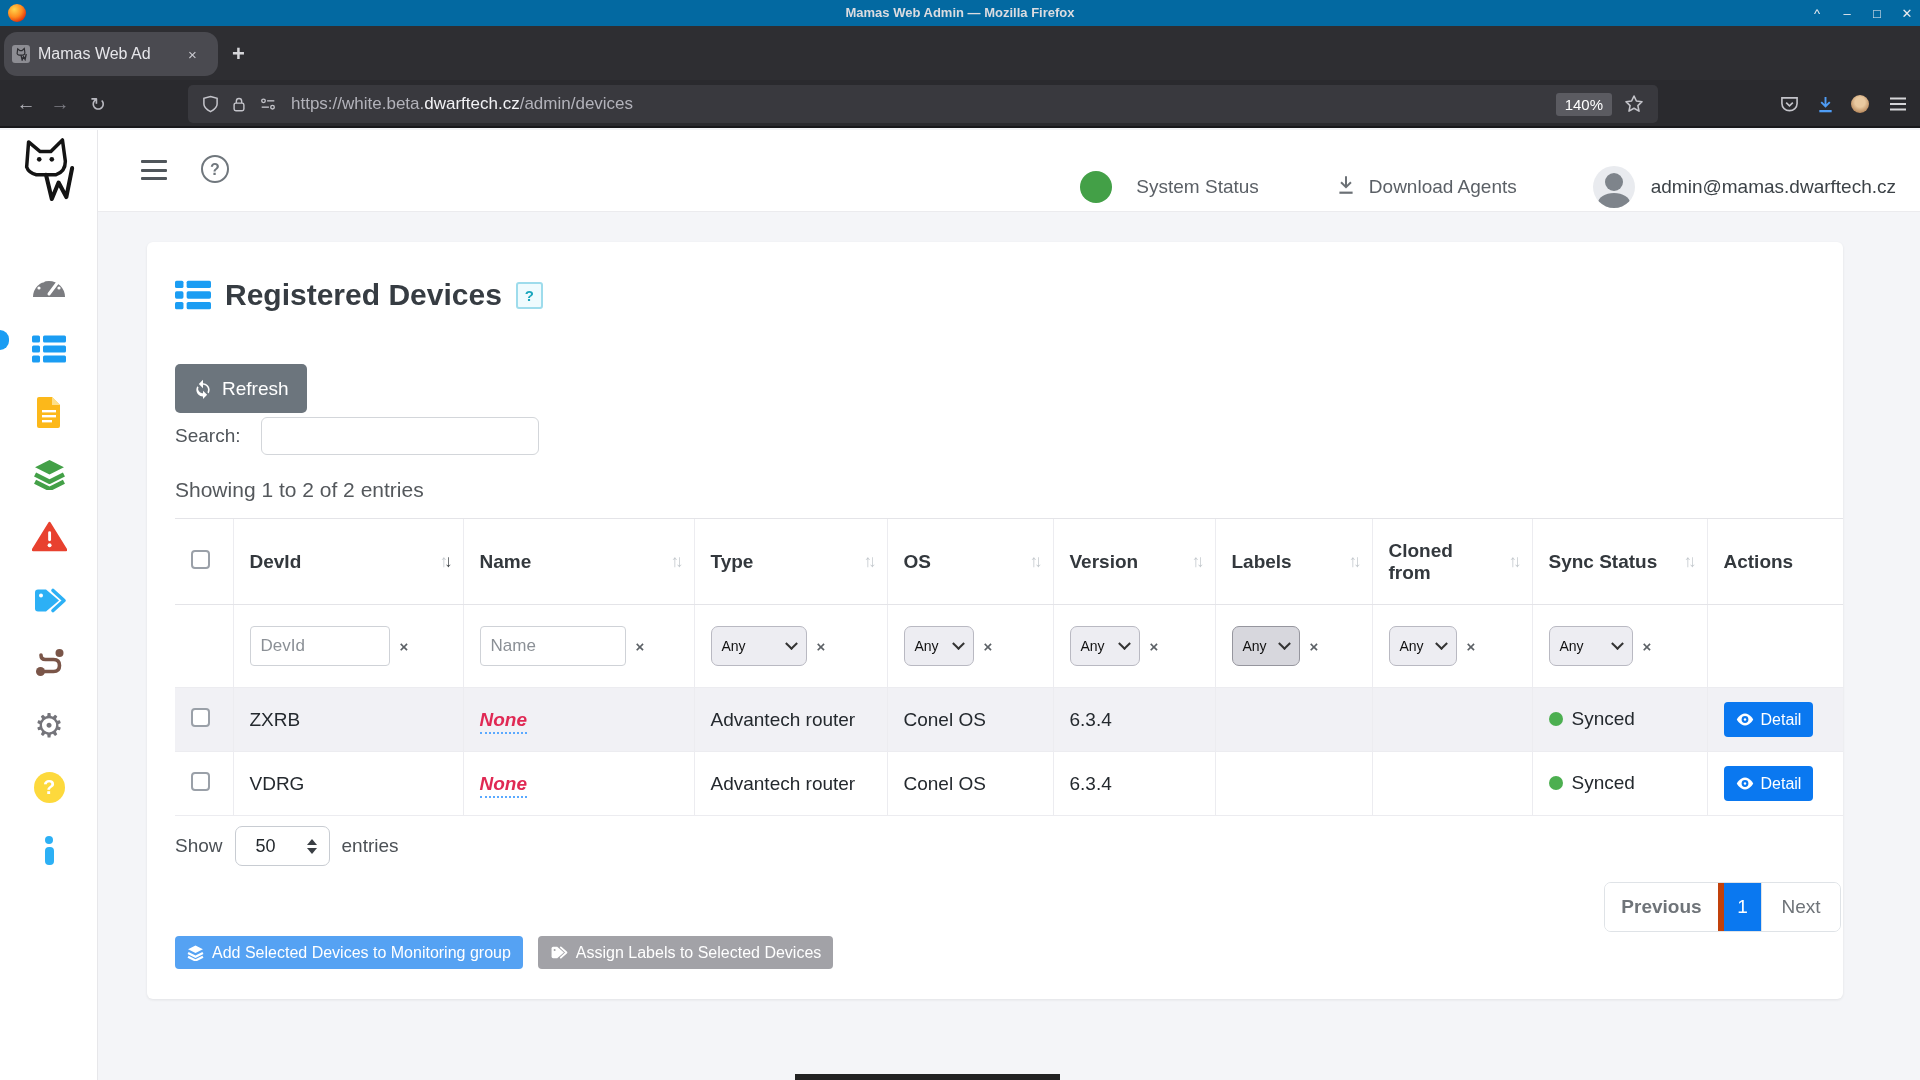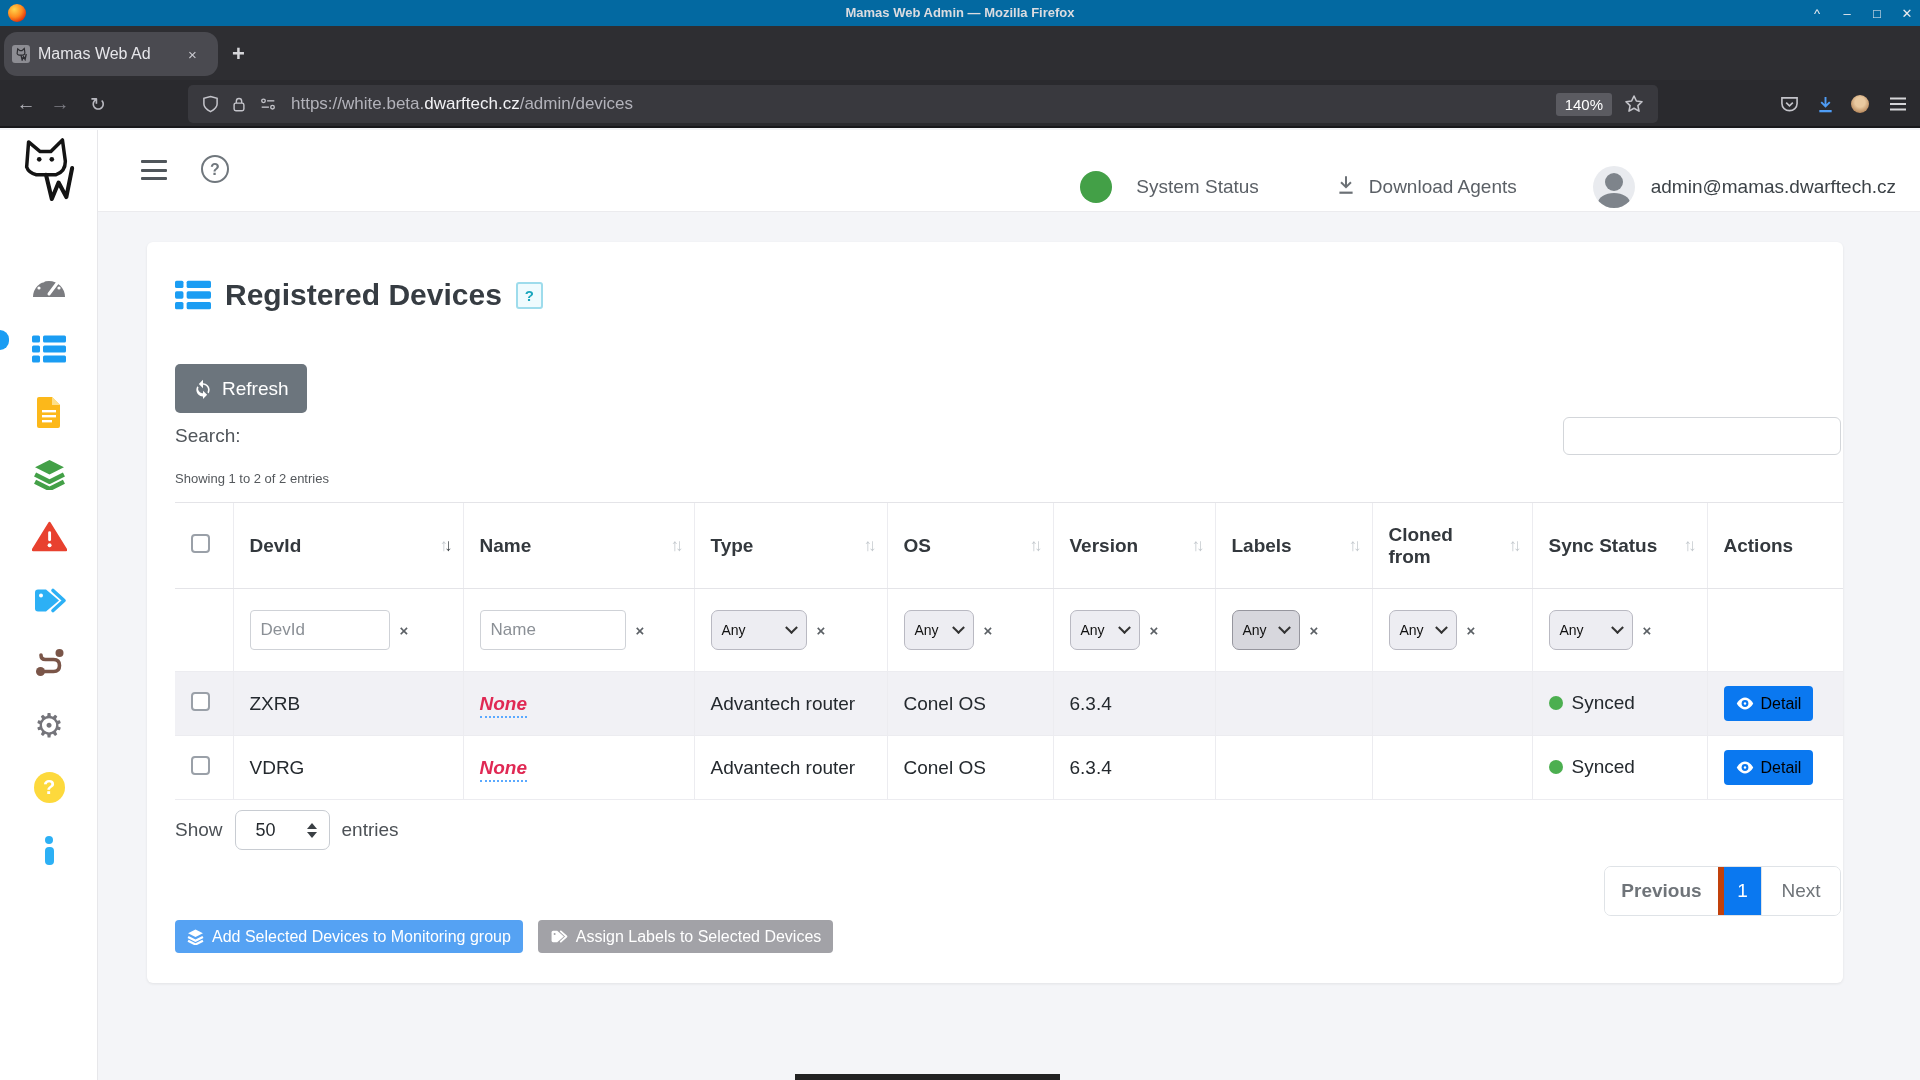--- a/index.html
+++ b/index.html
@@ -59,24 +59,24 @@
   
   .main { position:absolute; left:98px; top:82px; width:1822px; height:868px; }
   .card { margin:30px 49px 0 49px; width:1696px; background:#fff; border-radius:6px;
           box-shadow:0 1px 3px rgba(0,0,0,.08); padding:36px 0 30px 28px; }
   .card-title-row { display:flex; align-items:center; gap:14px; }
   .card-title { font-size:30px; font-weight:bold; color:#363c42; }
   .help-badge { width:27px; height:27px; border:2px solid #9edcec; background:#effbfe; color:#1aa6bd; font-size:15px;
                 font-weight:bold; text-align:center; line-height:24px; border-radius:3px; }
   .btn-refresh { margin-top:52px; display:inline-flex; align-items:center; gap:9px; background:#6c757d; color:#fff;
                  border:none; border-radius:5px; height:49px; padding:0 18px; font-size:19px; font-family:inherit; }
-  .search-row { display:flex; justify-content:space-between; align-items:center; gap:21px; margin:4px 2px 0 0; }
+  .search-row { display:flex; justify-content:flex-start; align-items:center; gap:21px; margin:4px 2px 0 0; }
   .search-row label { font-size:19px; color:#50555a; }
   .search-input { width:278px; height:38px; border:1px solid #d3d6da; border-radius:6px; font-size:17px; padding:0 10px; outline:none; }
-  .showing { margin-top:16px; color:#54585c; font-size:13px; }
+  .showing { margin-top:23px; color:#54585c; font-size:21px; }
 
   table.devices { margin-top:16px; width:1668px; border-collapse:collapse; table-layout:fixed; }
   .devices th, .devices td { border-left:1px solid #ececf0; padding:0 0 0 16px; vertical-align:middle; }
   .devices th:first-child, .devices td:first-child { border-left:none; }
   .devices thead th { border-top:1px solid #e4e4e8; border-bottom:1px solid #e4e4e8; height:86px;
                       font-size:19px; color:#33383d; text-align:left; }
   .th-inner { display:flex; align-items:center; justify-content:space-between; padding-right:14px; }
   .sort { font-size:17px; letter-spacing:-4px; color:#c3c8cd; font-weight:normal; white-space:nowrap; }
   .sort .on { color:#3c4145; }
   .devices .filter-row td { height:83px; border-bottom:1px solid #ececf0; }
@@ -87,21 +87,21 @@
   .flt input { height:40px; border:1px solid #cfd2d7; border-radius:4px; font-size:17px; padding:0 10px; color:#3c4247; outline:none; }
   .flt input::placeholder { color:#8b9096; }
   .sel { height:40px; background:#ededf2; border:1px solid #b9b9c2; border-radius:7px; display:inline-flex;
          align-items:center; justify-content:space-between; padding:0 10px; font-size:14px; color:#111; }
   .sel.dark { background:#d7d7dd; border-color:#96969e; }
   .chev { width:9px; height:9px; border-right:2px solid #333; border-bottom:2px solid #333; transform:rotate(45deg) translate(-2px,-2px); margin-left:10px; }
   .clear-x { color:#5c6166; font-size:15px; font-weight:bold; }
   .none-val { color:#e02954; font-style:italic; font-weight:bold; border-bottom:2px dotted #5aa9ff; padding-bottom:2px; }
   .sync { display:inline-flex; align-items:center; gap:9px; }
   .sync-dot { width:14px; height:14px; border-radius:50%; background:#4caf50; }
-  .btn-detail { display:inline-flex; align-items:center; gap:7px; background:#0a78f0; color:#000000; border:none;
+  .btn-detail { display:inline-flex; align-items:center; gap:7px; background:#0a78f0; color:#ffffff; border:none;
                 border-radius:4px; height:35px; padding:0 12px; font-size:16px; font-family:inherit; }
 
   .show-row { margin-top:10px; display:flex; align-items:center; gap:12px; font-size:19px; color:#4c5156; }
   .size-sel { width:95px; height:40px; border:1px solid #c8ccd2; border-radius:7px; display:inline-flex; align-items:center;
               justify-content:space-between; padding:0 12px 0 20px; font-size:18px; color:#24292e; }
   .spin { display:flex; flex-direction:column; gap:3px; }
   .spin i { display:block; width:0; height:0; border-left:5px solid transparent; border-right:5px solid transparent; }
   .spin .up { border-bottom:6px solid #3a3f44; }
   .spin .dn { border-top:6px solid #3a3f44; }
 

